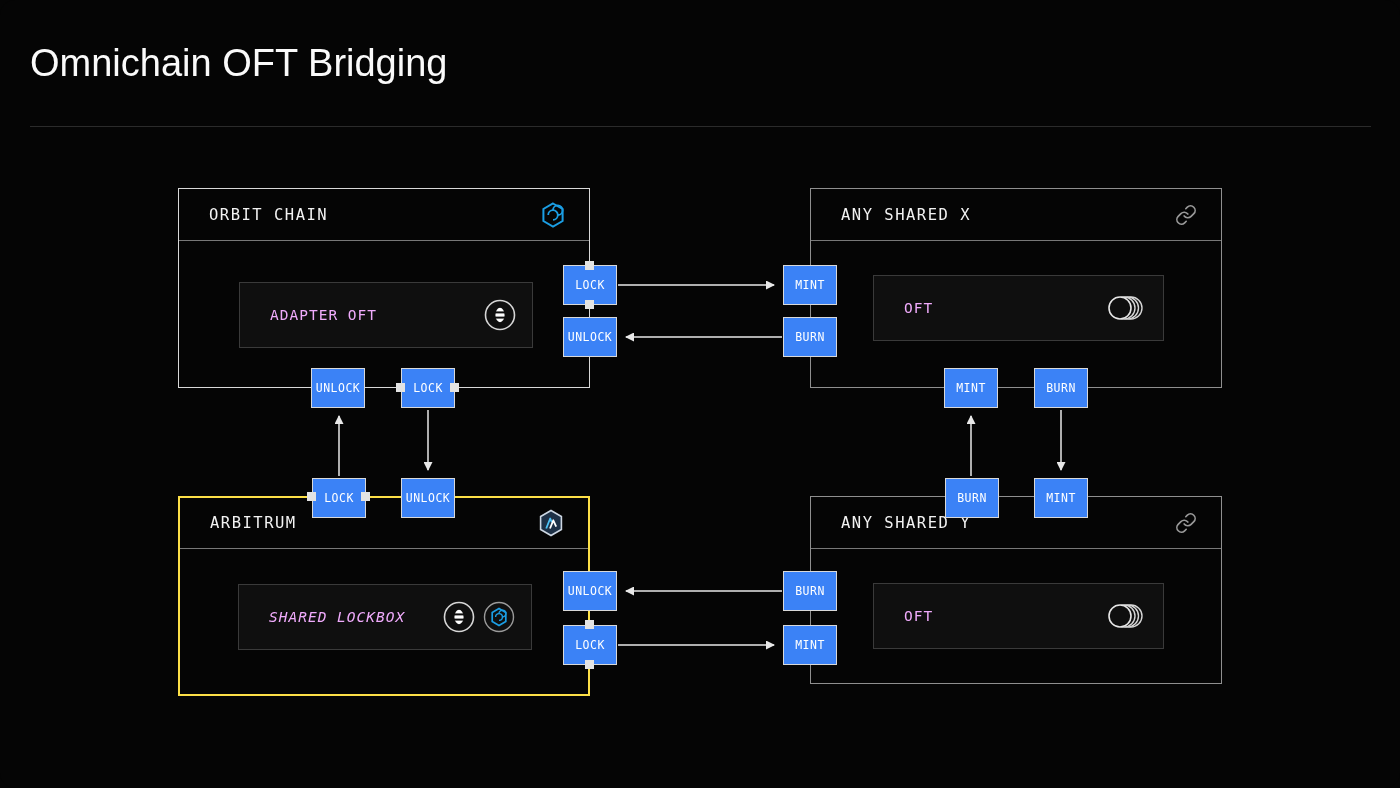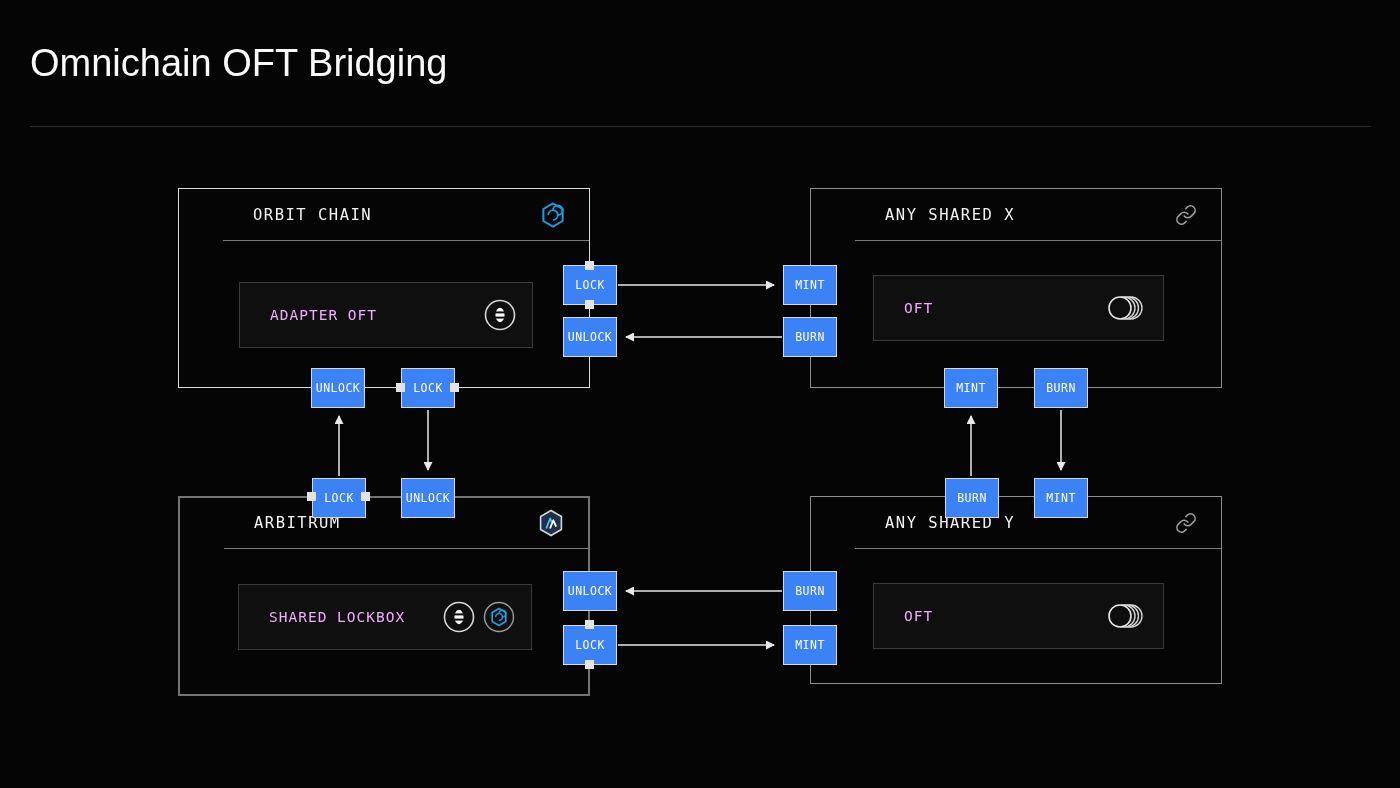--- a/index.html
+++ b/index.html
@@ -9,45 +9,45 @@
     font-family:"DejaVu Sans Mono", monospace; overflow:hidden;border-radius:15px;
   }
   .page-title {
     position:absolute; left:30px; top:42px;
     font-family:"Liberation Sans", sans-serif;
     font-size:38px; font-weight:500; color:#fafafa; letter-spacing:0;
   }
   .title-divider { position:absolute; left:30px; width:1341px; top:126px; height:1px; background:#2b2b2b; }
 
   
-  .chain { position:absolute; border:1px solid #d9d9d9; z-index:1;padding-left:44px; }
+  .chain { position:absolute; border:1px solid #d9d9d9; z-index:1; }
   .chain-header {
     height:52px; display:flex; align-items:center; justify-content:space-between;
     padding:0 24px 0 30px; border-bottom:1px solid #787878;
   }
   .chain-name { font-size:15.5px; letter-spacing:1.5px; color:#f2f2f2; white-space:pre; }
   .chain-icon { display:flex; align-items:center; }
 
   .chain-orbit    { left:178px; top:188px; width:412px; height:200px; }
   .chain-any-x    { left:810px; top:188px; width:412px; height:200px; border-color:#8f8f8f; }
-  .chain-arbitrum { left:178px; top:496px; width:412px; height:200px; border:2px solid #737373; }
+  .chain-arbitrum { left:178px; top:496px; width:412px; height:200px; border:2px solid #fde047; }
   .chain-any-y    { left:810px; top:496px; width:412px; height:188px; border-color:#8f8f8f; }
   .chain-arbitrum .chain-header { height:51px; }
 
   
   .component {
     position:absolute; height:66px; background:#0f0f0f; border:1px solid #3a3a3a;
     display:flex; align-items:center; justify-content:space-between;
     padding:0 16px 0 30px;
   }
   .component-label { font-size:14.5px; letter-spacing:1px; color:#f0abfc; white-space:pre; }
   .component-icons { display:flex; align-items:center; gap:8px; }
   .chain-orbit    .component { left:60px; top:93px; width:294px; }
   .chain-any-x    .component { left:62px; top:86px; width:291px; }
-  .chain-arbitrum .component { left:58px; top:86px; width:294px; }
+  .chain-arbitrum .component { left:58px; top:86px; width:294px;font-style:italic; }
   .chain-any-y    .component { left:62px; top:86px; width:291px; }
 
   
   .arrows { position:absolute; left:0; top:0; z-index:2; pointer-events:none; }
 
   
   .node {
     position:absolute; width:54px; height:40px; background:#3b82f6;
     border:1.5px solid #d9d9d9; display:flex; align-items:center; justify-content:center;
     font-size:11.5px; color:#ffffff; letter-spacing:0.5px; z-index:3; white-space:pre;

